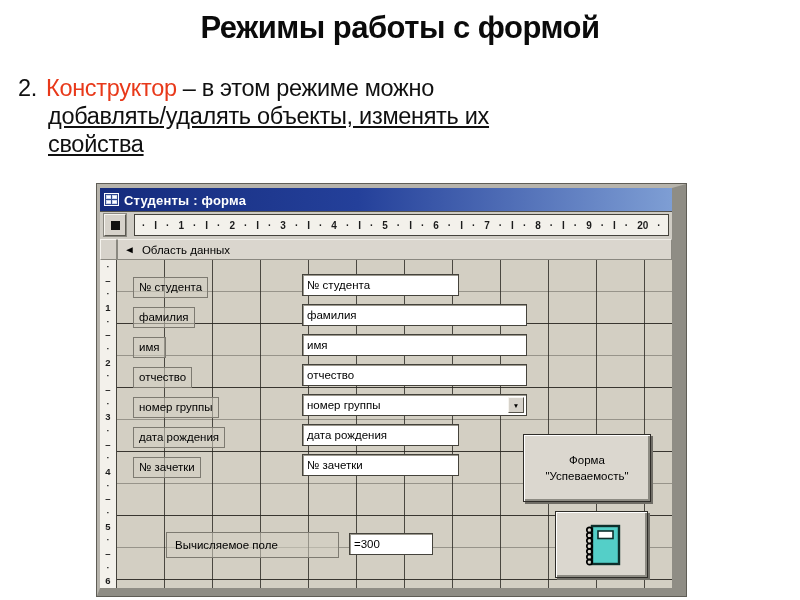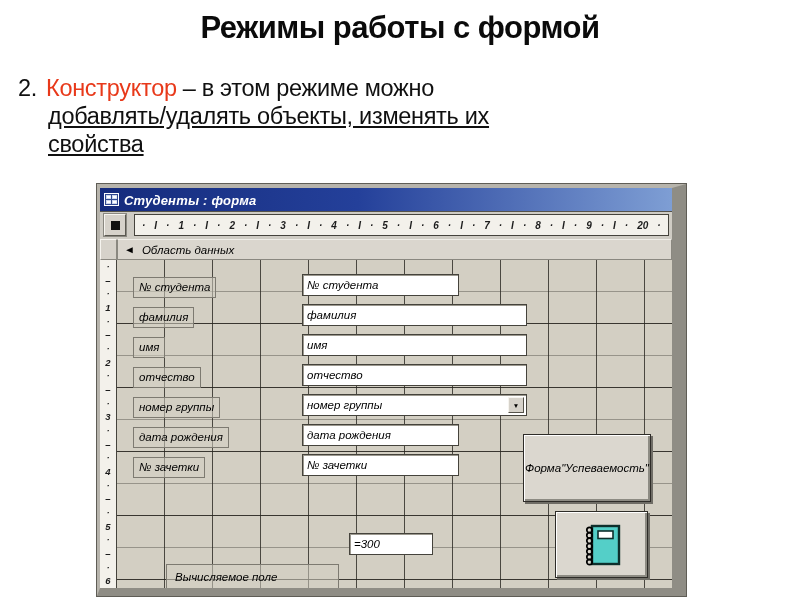--- a/index.html
+++ b/index.html
@@ -24,21 +24,20 @@
   .hl { color:#e8391a; margin-right:6px; }
   .indent { padding-left:30px;text-decoration:underline; }
 
   
   .access-window {
     position:absolute; left:97px; top:184px; width:589px; height:412px;
     background:#cfccc4;
     border-top:4px solid #b7b4ac; border-left:3px solid #b7b4ac;
     border-right:14px solid #8f8d85; border-bottom:8px solid #8f8d85;
     box-shadow:0 0 0 1px #5f5d56;
-    font-style:italic;
   }
   .titlebar {
     height:24px; display:flex; align-items:center; gap:5px; padding:0 4px;
     background:linear-gradient(90deg,#152b7c 0%, #24409a 45%, #7e9ed4 100%);
     border-bottom:1px solid #55534b;
   }
   .titlebar-text { color:#fff; font-size:13px; font-weight:bold; letter-spacing:0.2px; padding-top:1px; }
 
   .ruler-row { position:relative; height:27px; background:#cfccc4; }
   .corner-btn {
@@ -103,31 +102,31 @@
   .b0{top:14px}.b1{top:44px}.b2{top:74px}.b3{top:104px}.b4{top:134px}.b5{top:164px}.b6{top:194px}
 
   .combo-btn {
     position:absolute; right:2px; top:2px; width:16px; height:16px;
     background:#d6d2ca; border:1px solid; border-color:#f6f4ef #55534b #55534b #f6f4ef;
     display:flex; align-items:center; justify-content:center;
     font-size:6.5px; color:#000;
   }
 
   .calc-lbl { position:absolute; left:49px; top:272px; width:173px; height:26px;
-    padding-top:6px; text-align:left; padding-left:8px;margin-top:32px; }
+    padding-top:6px; text-align:left; padding-left:8px; }
   .calc-box { position:absolute; left:232px; top:273px; width:84px; height:22px; }
 
   .btn3d {
     background:#dbd7cf; border:1px solid #2e2c28;
     box-shadow:inset 1px 1px 0 #ffffff, inset -2px -2px 0 #8d8b83, 2px 2px 0 #6f6d66;
     color:#000; text-align:center;
   }
   .form-button {
     position:absolute; left:406px; top:174px; width:128px; height:68px;
-    display:flex; flex-direction:row; align-items:center; justify-content:center;
+    display:flex; flex-direction:column; align-items:center; justify-content:center;
     font-size:11.5px; line-height:16px;
   }
   .image-button {
     position:absolute; left:438px; top:251px; width:93px; height:67px;
     display:flex; align-items:center; justify-content:center;
   }
 </style>
 </head>
 <body>
 

